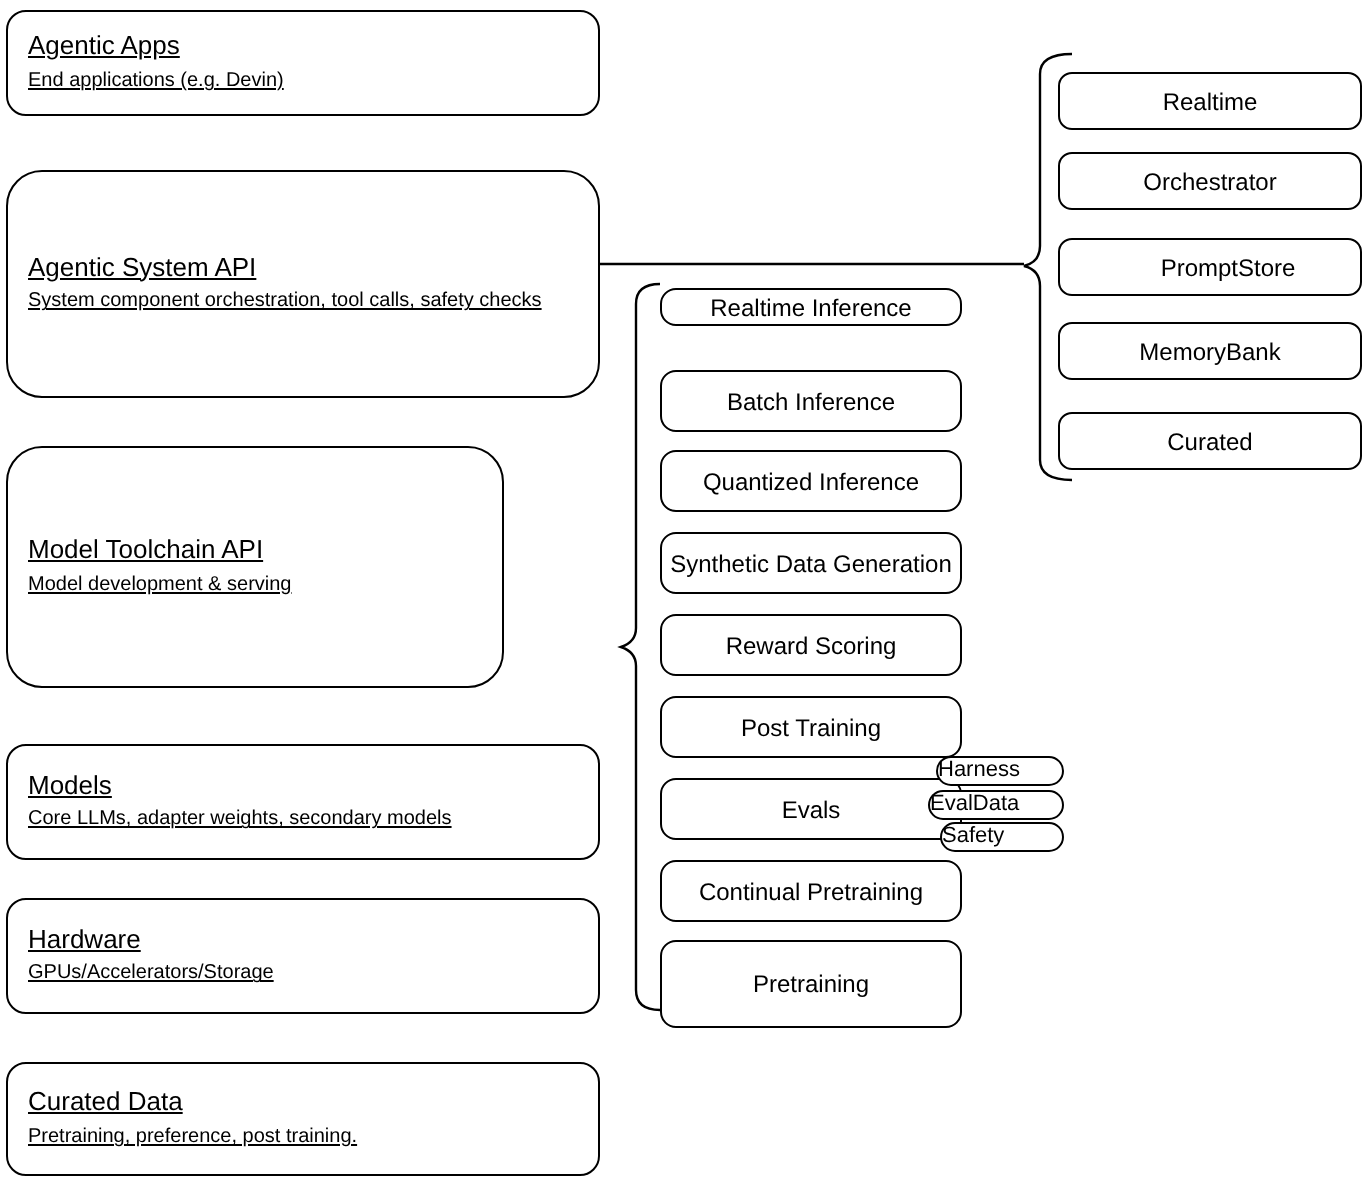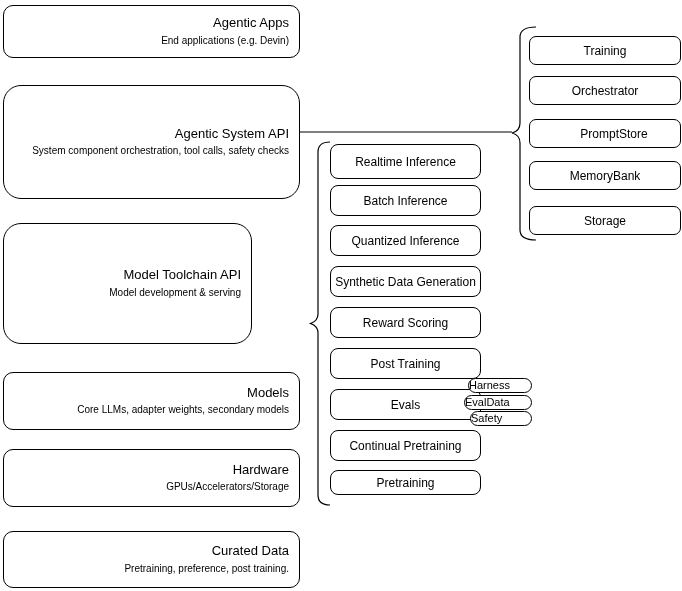--- a/index.html
+++ b/index.html
@@ -5,22 +5,22 @@
   html, body { margin:0; padding:0; background:#ffffff; }
   .canvas {
     position:relative; width:682px; height:591px; background:#ffffff;
     font-family:"Liberation Sans", sans-serif; color:#000; overflow:hidden;
   }
   .box {
     position:absolute; box-sizing:border-box; background:#ffffff;
     border:1px solid #000000;
   }
   .lbox {
-    display:flex; flex-direction:column; align-items:flex-end; justify-content:center;
-    text-align:center; padding:0 10px;
+    display:flex; flex-direction:column; align-items:flex-start; justify-content:center;
+    text-align:center; padding:0 10px;text-decoration:underline;
   }
   .ltitle { font-size:13px; line-height:1.15; }
   .lsub   { font-size:10px; line-height:1.2; margin-top:4px; }
   .mbox, .rbox {
     display:flex; align-items:center; justify-content:center;
     font-size:12px; line-height:1; border-radius:8px;
   }
   .rbox { border-radius:7px; }
   .pill {
     position:absolute; box-sizing:border-box; background:#ffffff;
@@ -68,21 +68,21 @@
   <div class="box lbox" style="left:3px; top:449px; width:297px; height:58px; border-radius:10px;">
     <div class="ltitle">Hardware</div>
     <div class="lsub">GPUs/Accelerators/Storage</div>
   </div>
 
   <div class="box lbox" style="left:3px; top:531px; width:297px; height:57px; border-radius:10px;">
     <div class="ltitle">Curated Data</div>
     <div class="lsub">Pretraining, preference, post training.</div>
   </div>
 
-  <div class="box mbox" style="left:330px; top:144px; width:151px; height:35px;">
+  <div class="box mbox" style="left:330px; top:144px; width:151px; height:19px;">
       <span>Realtime Inference</span>
     </div>
 
   <div class="box mbox" style="left:330px; top:185px; width:151px; height:31px;">
       <span>Batch Inference</span>
     </div>
 
   <div class="box mbox" style="left:330px; top:225px; width:151px; height:31px;">
       <span>Quantized Inference</span>
     </div>
@@ -100,49 +100,49 @@
     </div>
 
   <div class="box mbox" style="left:330px; top:389px; width:151px; height:31px;">
       <span>Evals</span>
     </div>
 
   <div class="box mbox" style="left:330px; top:430px; width:151px; height:31px;">
       <span>Continual Pretraining</span>
     </div>
 
-  <div class="box mbox" style="left:330px; top:470px; width:151px; height:25px;">
+  <div class="box mbox" style="left:330px; top:470px; width:151px; height:44px;">
       <span>Pretraining</span>
     </div>
 
   <div class="pill" style="left:468px; top:378px; width:64px; height:15px;">
       <span>Harness</span>
     </div>
 
   <div class="pill" style="left:464px; top:395px; width:68px; height:15px;">
       <span>EvalData</span>
     </div>
 
   <div class="pill" style="left:470px; top:411px; width:62px; height:15px;">
       <span>Safety</span>
     </div>
 
   <div class="box rbox" style="left:529px; top:36px; width:152px; height:29px;">
-      <span>Training</span>
+      <span>Realtime</span>
     </div>
 
   <div class="box rbox" style="left:529px; top:76px; width:152px; height:29px;">
       <span>Orchestrator</span>
     </div>
 
   <div class="box rbox" style="left:529px; top:119px; width:152px; height:29px;padding-left:18px;">
       <span>PromptStore</span>
     </div>
 
   <div class="box rbox" style="left:529px; top:161px; width:152px; height:29px;">
       <span>MemoryBank</span>
     </div>
 
   <div class="box rbox" style="left:529px; top:206px; width:152px; height:29px;">
-      <span>Storage</span>
+      <span>Curated</span>
     </div>
 
 </div>
 
 </body></html>

